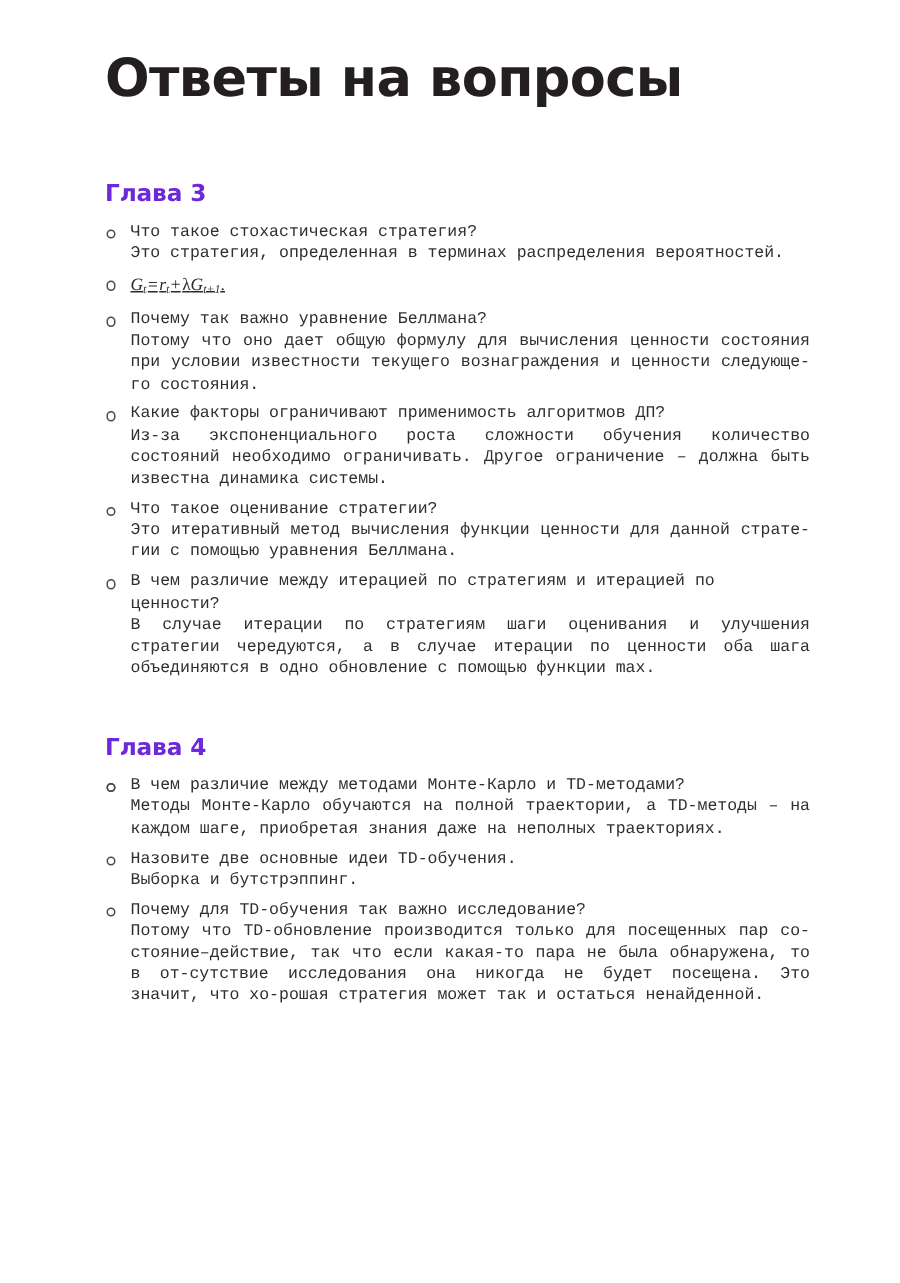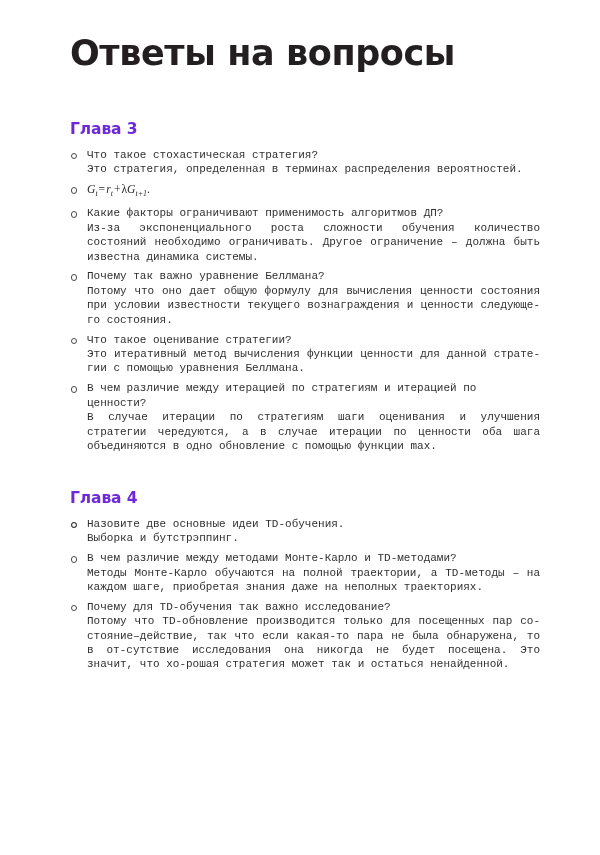--- a/index.html
+++ b/index.html
@@ -95,20 +95,21 @@
   }
 
   
   .formula {
     font-family: "Liberation Serif", "DejaVu Serif", serif;
     font-size: 11.6px;
     line-height: 15px;
     font-style: normal;
     margin: 1px 0 0 0;
     white-space: nowrap;
+    text-decoration: underline;
   }
   .formula i {
     font-style: italic;
   }
   .formula sub {
     font-size: 8px;
     font-style: italic;
     vertical-align: -2.5px;
   }
   .formula .op {
@@ -139,32 +140,32 @@
 
       <li class="qa-item">
         <span class="qa-bullet"></span>
         <p class="formula">
           <i>G</i><sub>t</sub><span class="op">=</span><i>r</i><sub>t</sub><span class="op">+</span><span class="lam">λ</span><i>G</i><sub>t+1</sub><span>.</span>
         </p>
       </li>
 
       <li class="qa-item">
         <span class="qa-bullet"></span>
+        <p class="qa-question">Почему так важно уравнение Беллмана?</p>
+        <p class="qa-answer">Потому что оно дает общую формулу для вычисления ценности состояния при условии известности текущего вознаграждения и ценности следующе-го состояния.</p>
+      </li>
+
+      <li class="qa-item">
+        <span class="qa-bullet"></span>
         <p class="qa-question">Какие факторы ограничивают применимость алгоритмов ДП?</p>
         <p class="qa-answer">Из-за экспоненциального роста сложности обучения количество состояний необходимо ограничивать. Другое ограничение –  должна быть известна динамика системы.</p>
       </li>
 
       <li class="qa-item">
         <span class="qa-bullet"></span>
-        <p class="qa-question">Почему так важно уравнение Беллмана?</p>
-        <p class="qa-answer">Потому что оно дает общую формулу для вычисления ценности состояния при условии известности текущего вознаграждения и ценности следующе-го состояния.</p>
-      </li>
-
-      <li class="qa-item">
-        <span class="qa-bullet"></span>
         <p class="qa-question">Что такое оценивание стратегии?</p>
         <p class="qa-answer">Это итеративный метод вычисления функции ценности для данной страте-гии с помощью уравнения Беллмана.</p>
       </li>
 
       <li class="qa-item">
         <span class="qa-bullet"></span>
         <p class="qa-question">В чем различие между итерацией по стратегиям и итерацией по ценности?</p>
         <p class="qa-answer">В случае итерации по стратегиям шаги оценивания и улучшения стратегии чередуются, а в случае итерации по ценности оба шага объединяются в одно обновление с помощью функции max.</p>
       </li>
 
@@ -176,32 +177,32 @@
 
     <ul class="qa-list">
 
 
       <li class="qa-item">
         <span class="qa-bullet"></span>
       </li>
 
       <li class="qa-item">
         <span class="qa-bullet"></span>
+        <p class="qa-question">В чем различие между методами Монте-Карло и TD-методами?</p>
+        <p class="qa-answer">Методы Монте-Карло обучаются на полной траектории, а TD-методы – на каждом шаге, приобретая знания даже на неполных траекториях.</p>
+      </li>
+
+      <li class="qa-item">
+        <span class="qa-bullet"></span>
         <p class="qa-question">Назовите две основные идеи TD-обучения.</p>
         <p class="qa-answer no-justify">Выборка и бутстрэппинг.</p>
       </li>
 
       <li class="qa-item">
         <span class="qa-bullet"></span>
-        <p class="qa-question">В чем различие между методами Монте-Карло и TD-методами?</p>
-        <p class="qa-answer">Методы Монте-Карло обучаются на полной траектории, а TD-методы – на каждом шаге, приобретая знания даже на неполных траекториях.</p>
-      </li>
-
-      <li class="qa-item">
-        <span class="qa-bullet"></span>
         <p class="qa-question">Почему для TD-обучения так важно исследование?</p>
         <p class="qa-answer">Потому что TD-обновление производится только для посещенных пар со-стояние–действие, так что если какая-то пара не была обнаружена, то в от-сутствие исследования она никогда не будет посещена. Это значит, что хо-рошая стратегия может так и остаться ненайденной.</p>
       </li>
 
     </ul>
   </section>
 
 </div>
 
 </body></html>

